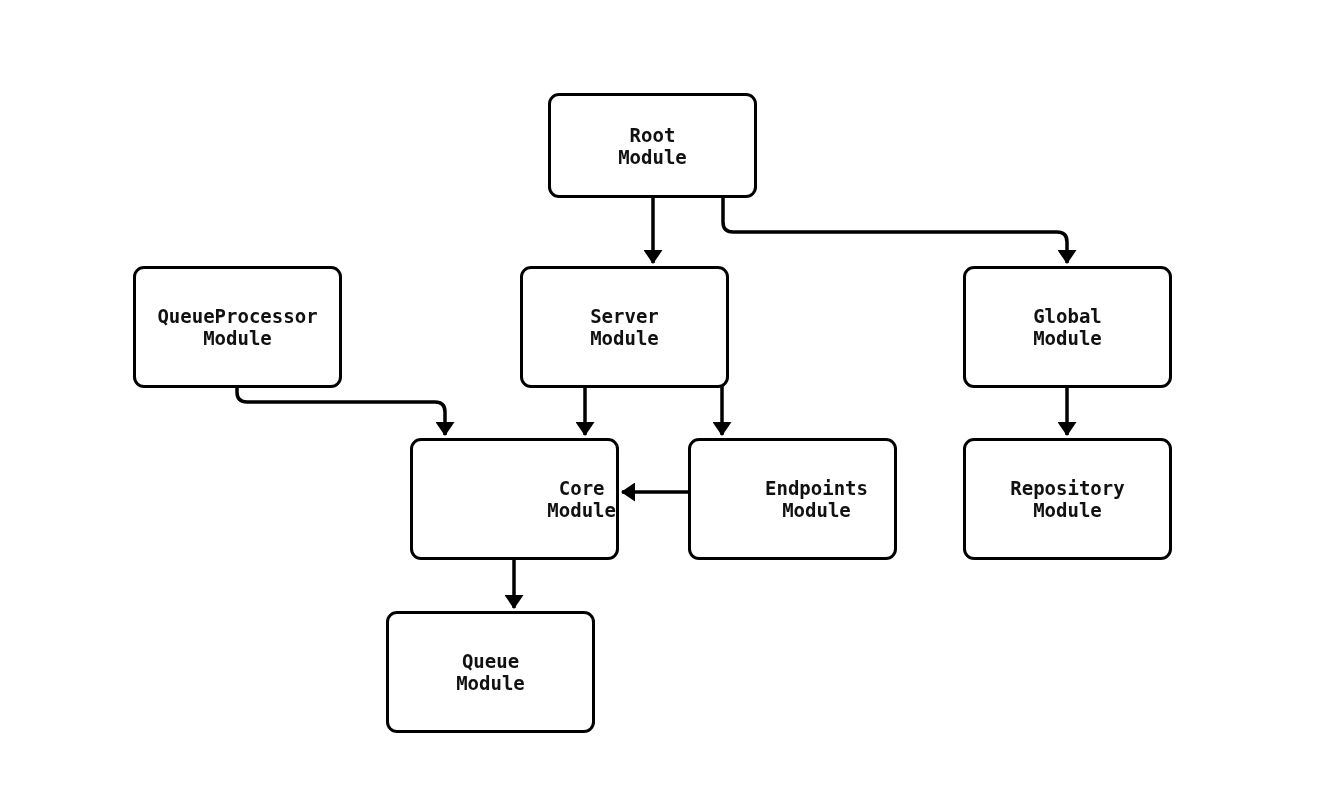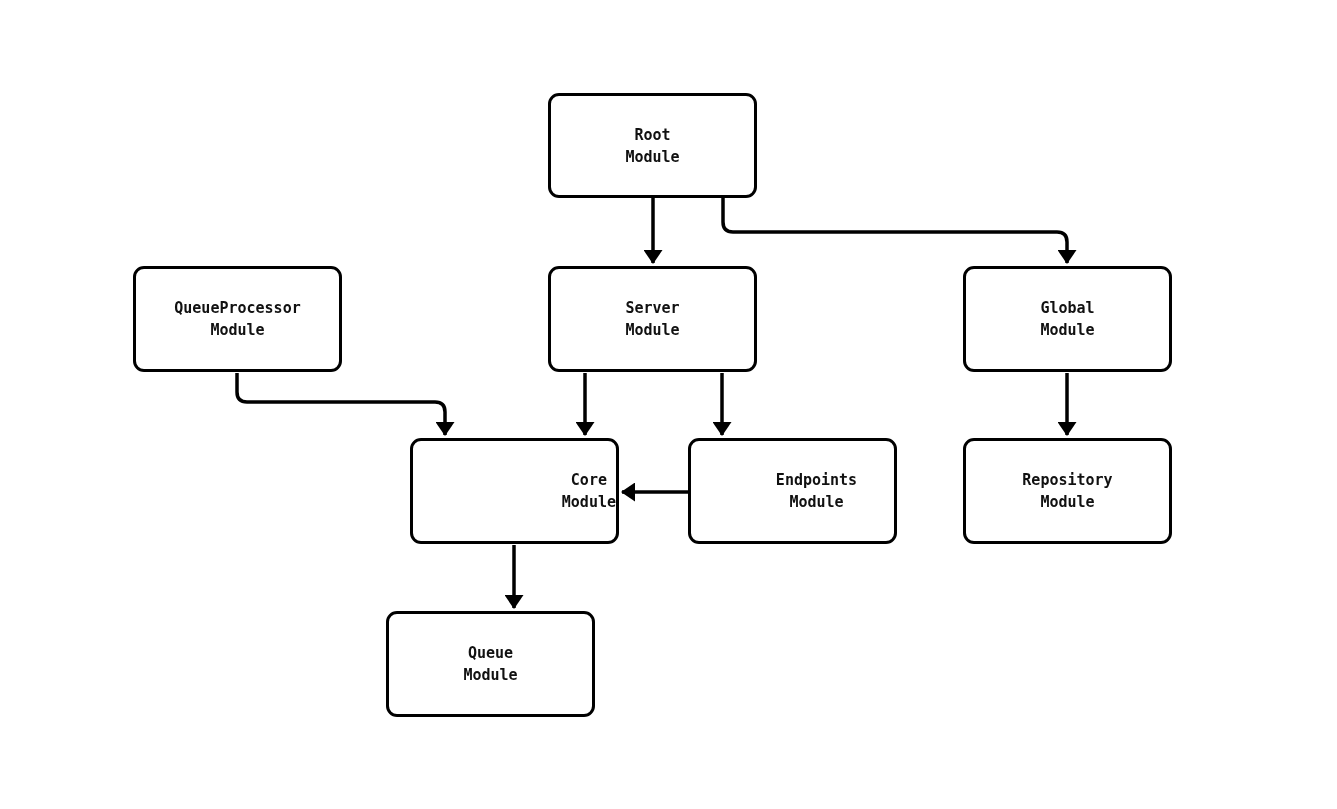--- a/index.html
+++ b/index.html
@@ -23,33 +23,33 @@
     height: 809px;
   }
   .edge {
     stroke: #000000;
     stroke-width: 3.5;
     fill: none;
   }
   .node {
     position: absolute;
     width: 209px;
-    height: 106px;
+    height: 122px;
     box-sizing: border-box;
     background: #ffffff;
     border: 3px solid #000000;
     border-radius: 11px;
     display: flex;
     align-items: center;
     justify-content: center;
   }
   .node .label {
     white-space: pre-line;
     text-align: center;
-    font-size: 15px;
+    font-size: 19px;
     font-weight: 700;
     line-height: 22px;
     color: #111111;
   }
 </style>
 </head>
 <body>
 
 <div class="canvas">
 
@@ -73,21 +73,21 @@
   <div class="node" style="left:548px; top:93px; height:105px;">
     <span class="label">Root
 Module</span>
   </div>
 
   <div class="node" style="left:133px; top:266px;">
     <span class="label">QueueProcessor
 Module</span>
   </div>
 
-  <div class="node" style="left:548px; top:266px;">
+  <div class="node" style="left:520px; top:266px;">
     <span class="label">Server
 Module</span>
   </div>
 
   <div class="node" style="left:963px; top:266px;">
     <span class="label">Global
 Module</span>
   </div>
 
   <div class="node" style="left:410px; top:438px;justify-content:flex-end;">

